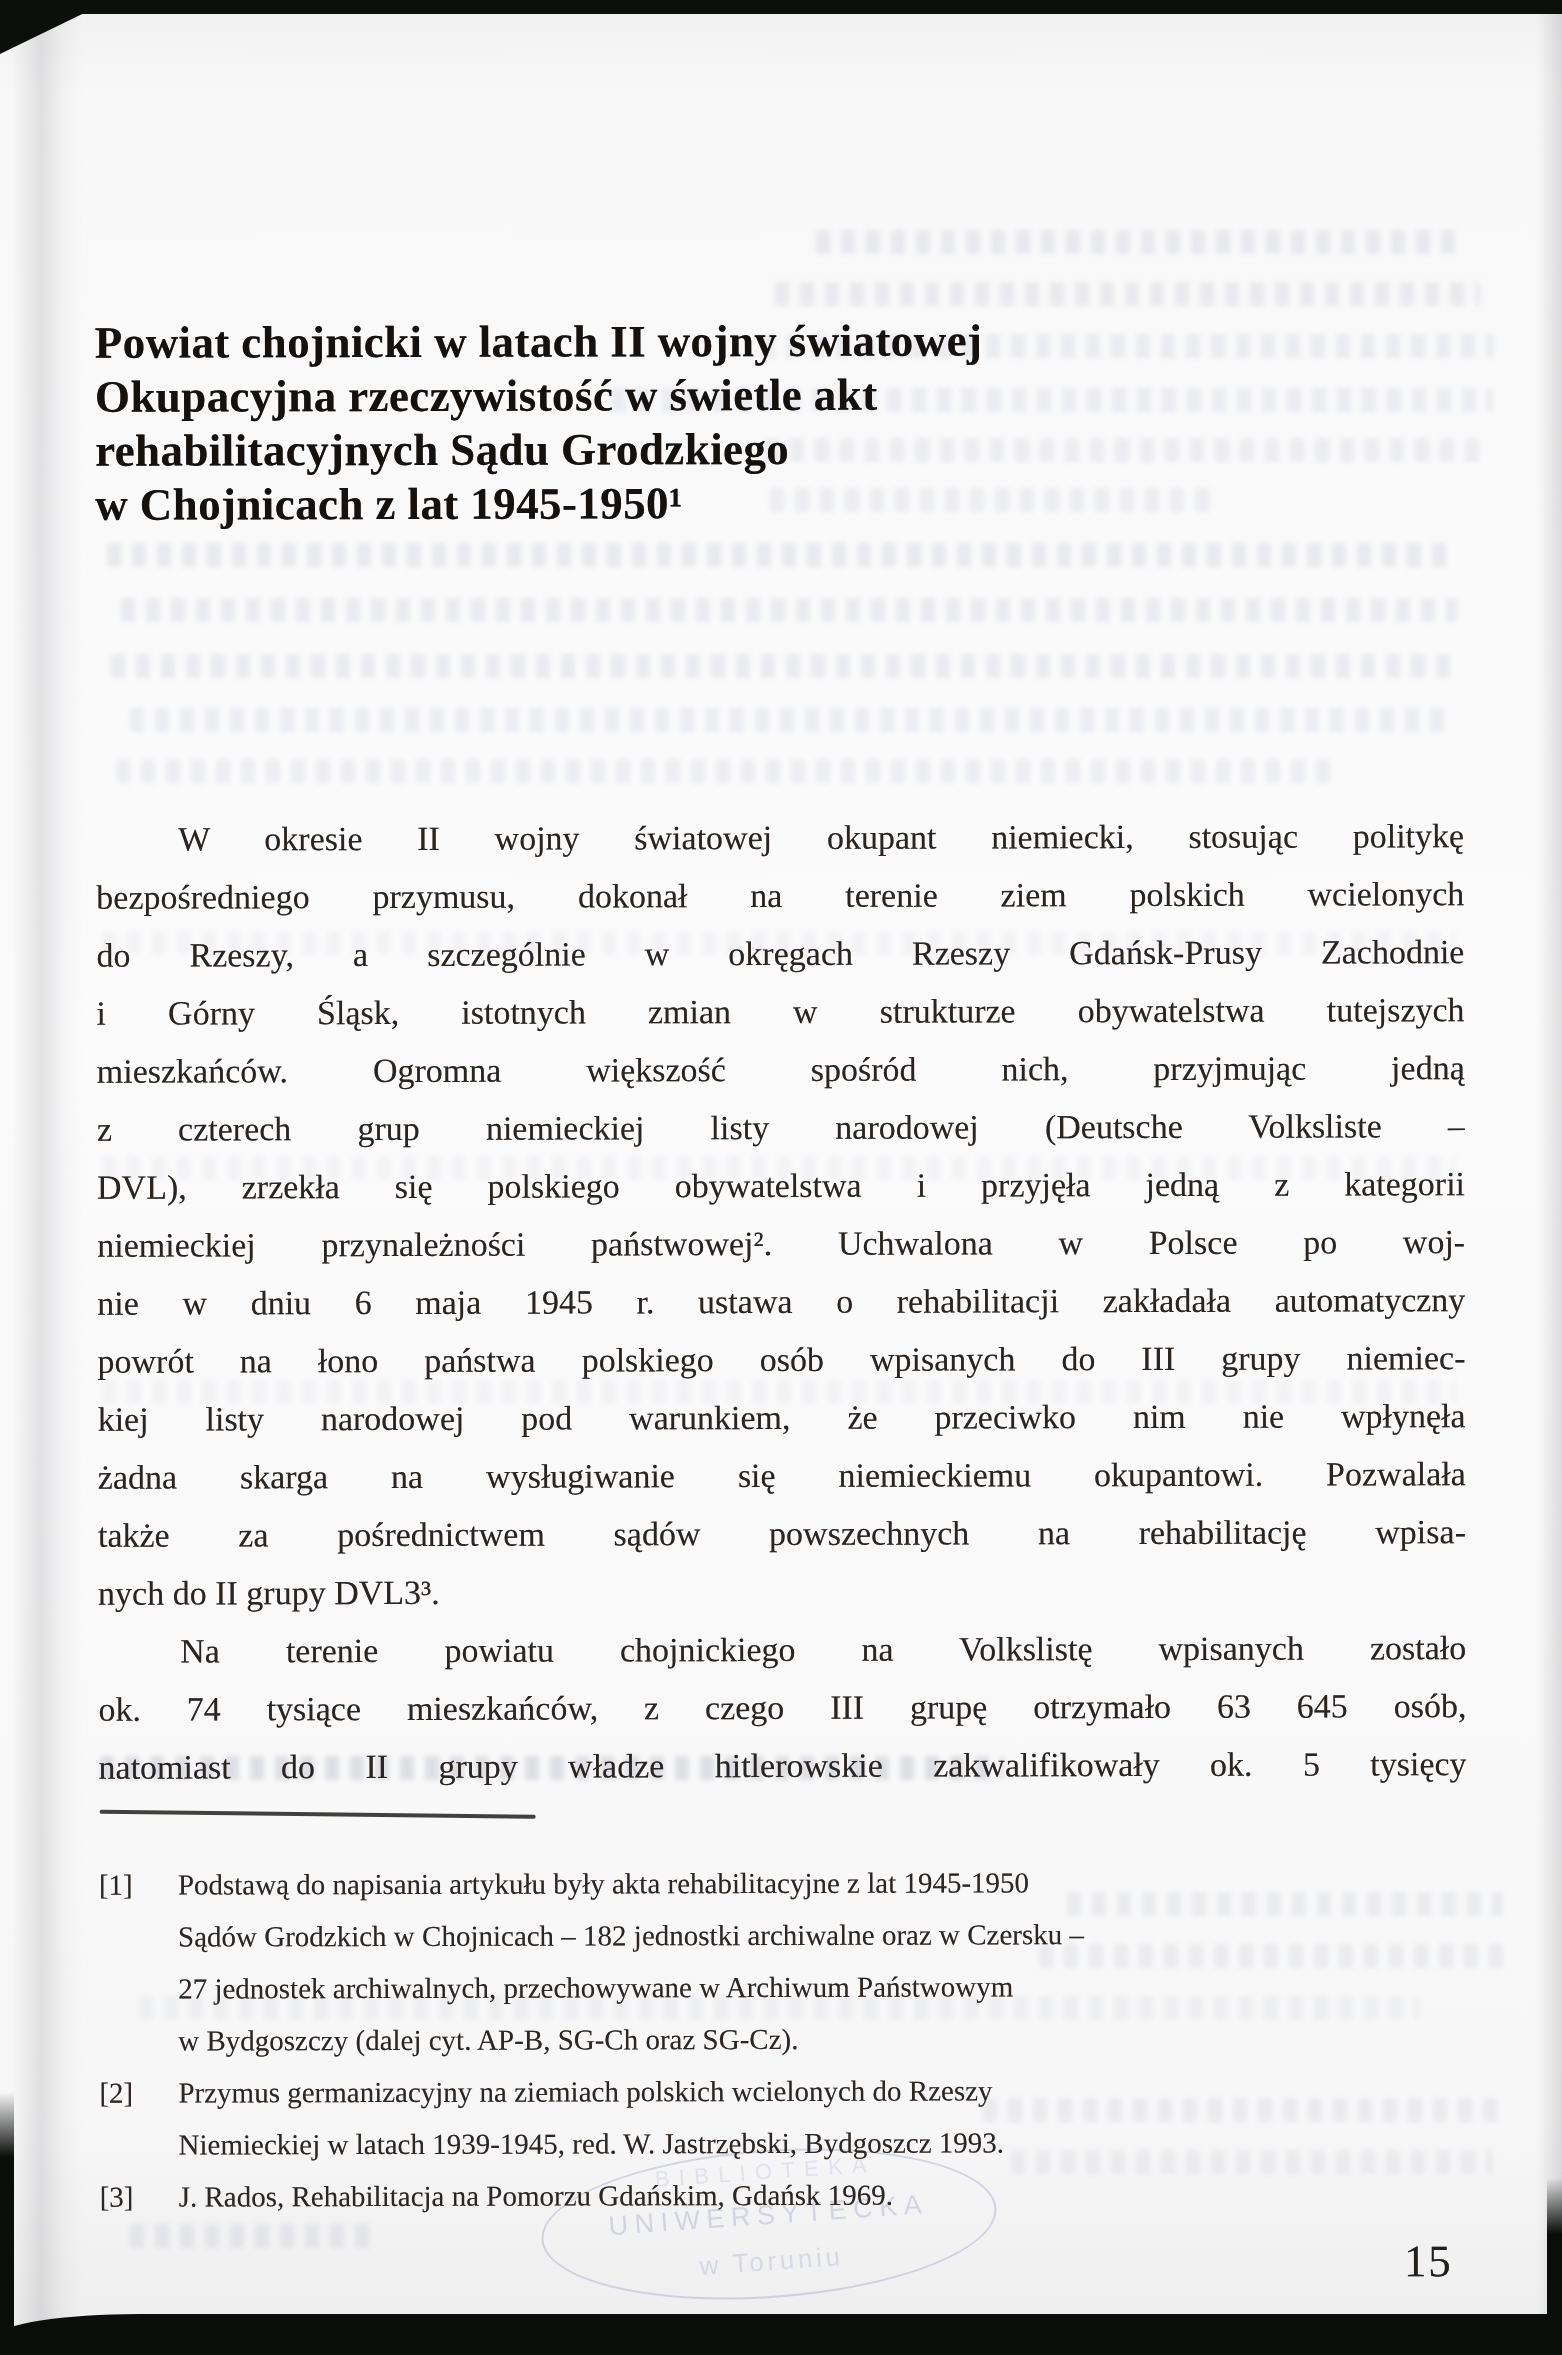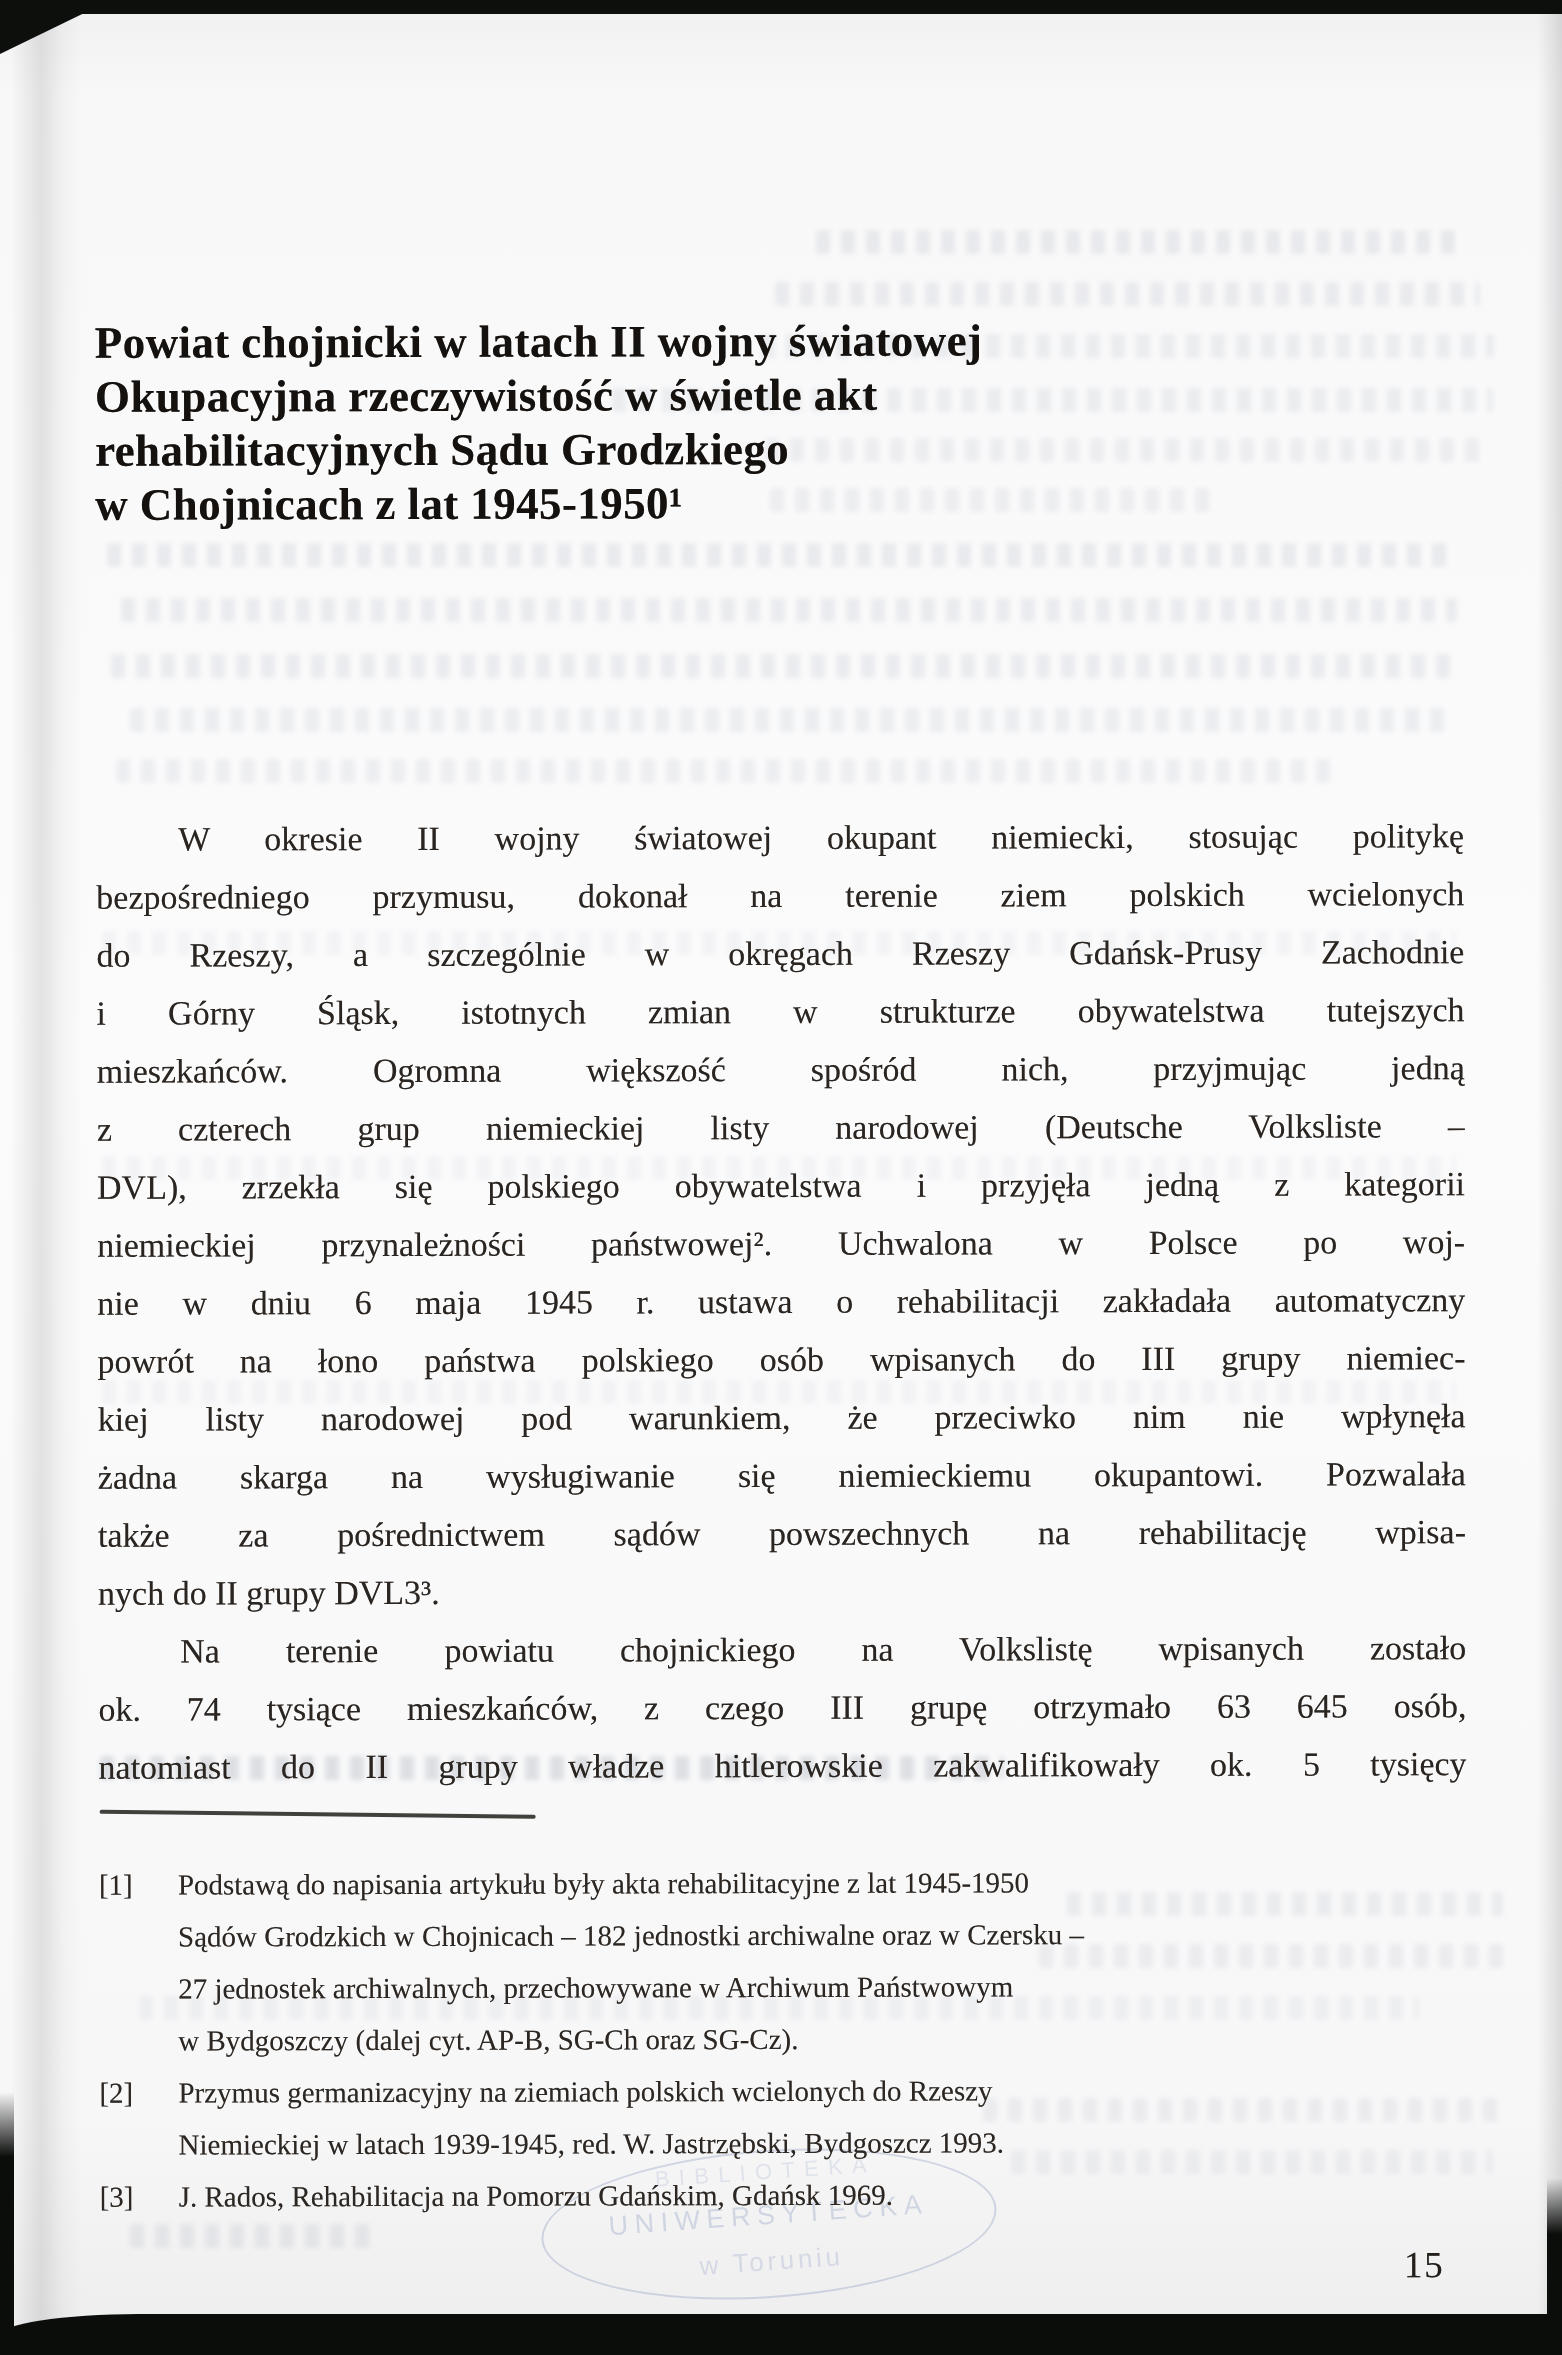--- a/index.html
+++ b/index.html
@@ -56,23 +56,22 @@
     font-size:29px;color:#2c2722;
     text-shadow:0 0 0.5px rgba(40,33,28,0.4);
   }
   .fn{position:relative;padding-left:79px;}
   .fn .lbl{position:absolute;left:0;top:0;height:52px;line-height:52px;}
   .fl{height:52px;line-height:52px;white-space:nowrap;overflow:hidden;}
 
   
   .pageno{
     position:absolute;left:1401px;top:2237px;
-    font-size:37px;color:#23201c;letter-spacing:1.9px;
+    font-size:45px;color:#23201c;letter-spacing:1.9px;
     text-shadow:0 0 0.6px rgba(30,25,20,0.5);
-    margin-top:8px;
   }
 
   
   .stamp{
     position:absolute;left:541px;top:2150px;width:456px;height:148px;
     transform:rotate(-4deg);color:#8a9abf;z-index:1;
   }
   .stamp .oval{position:absolute;inset:0;border:2.8px solid rgba(122,138,178,0.30);border-radius:50%;}
   .stamp .s-line{position:absolute;width:100%;text-align:center;font-family:"Liberation Sans","DejaVu Sans",sans-serif;}
   .stamp .s1{top:9.3px;opacity:.20;font-size:22px;letter-spacing:9.3px;}

